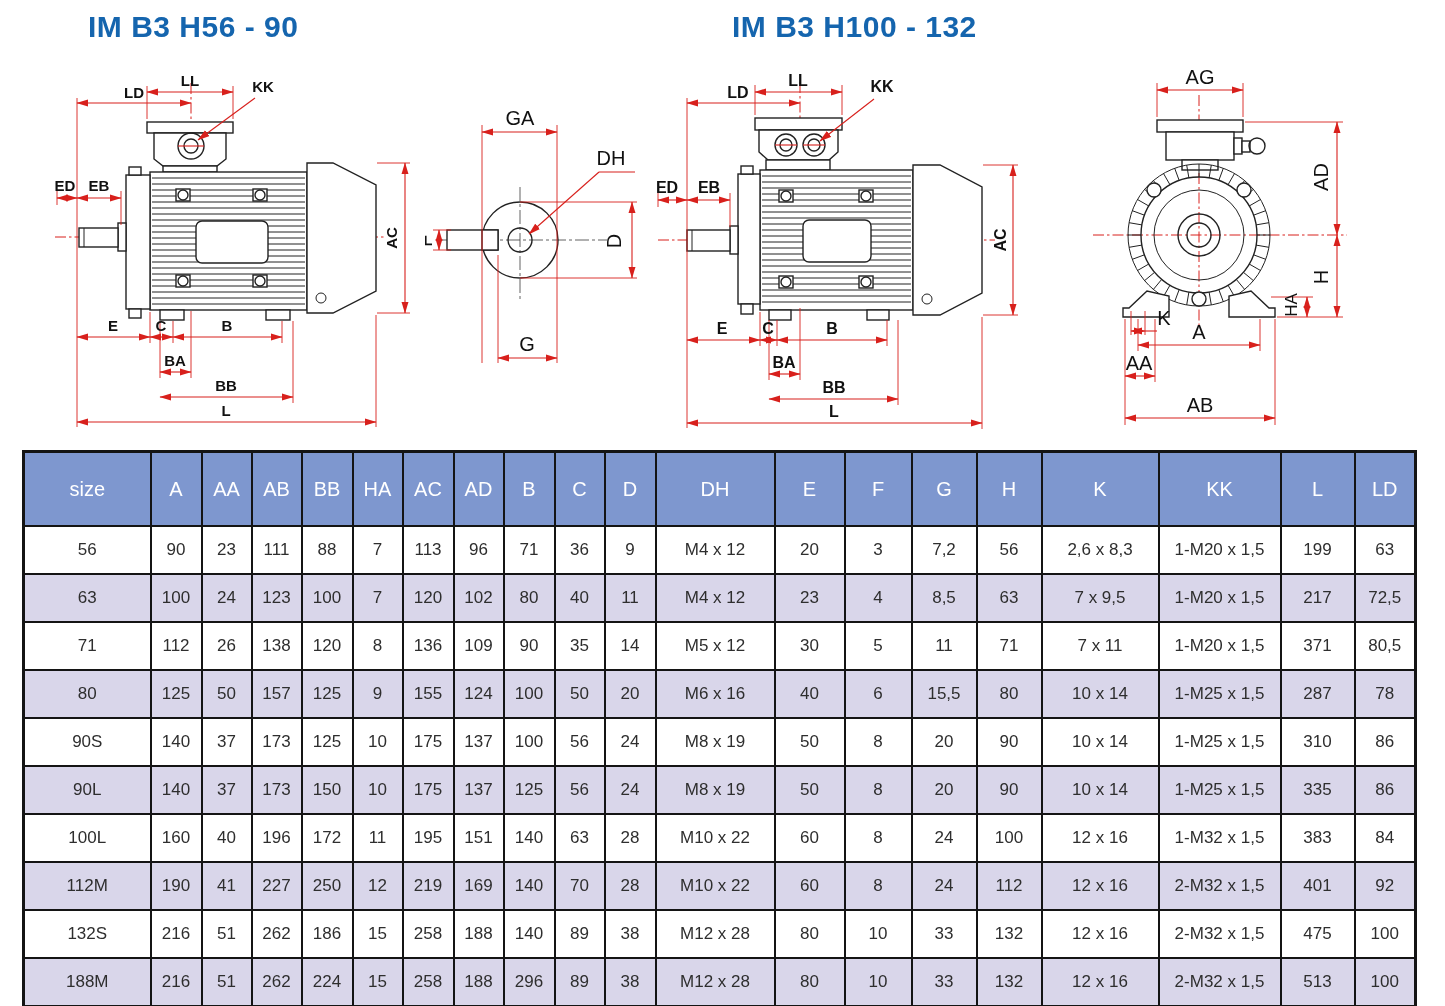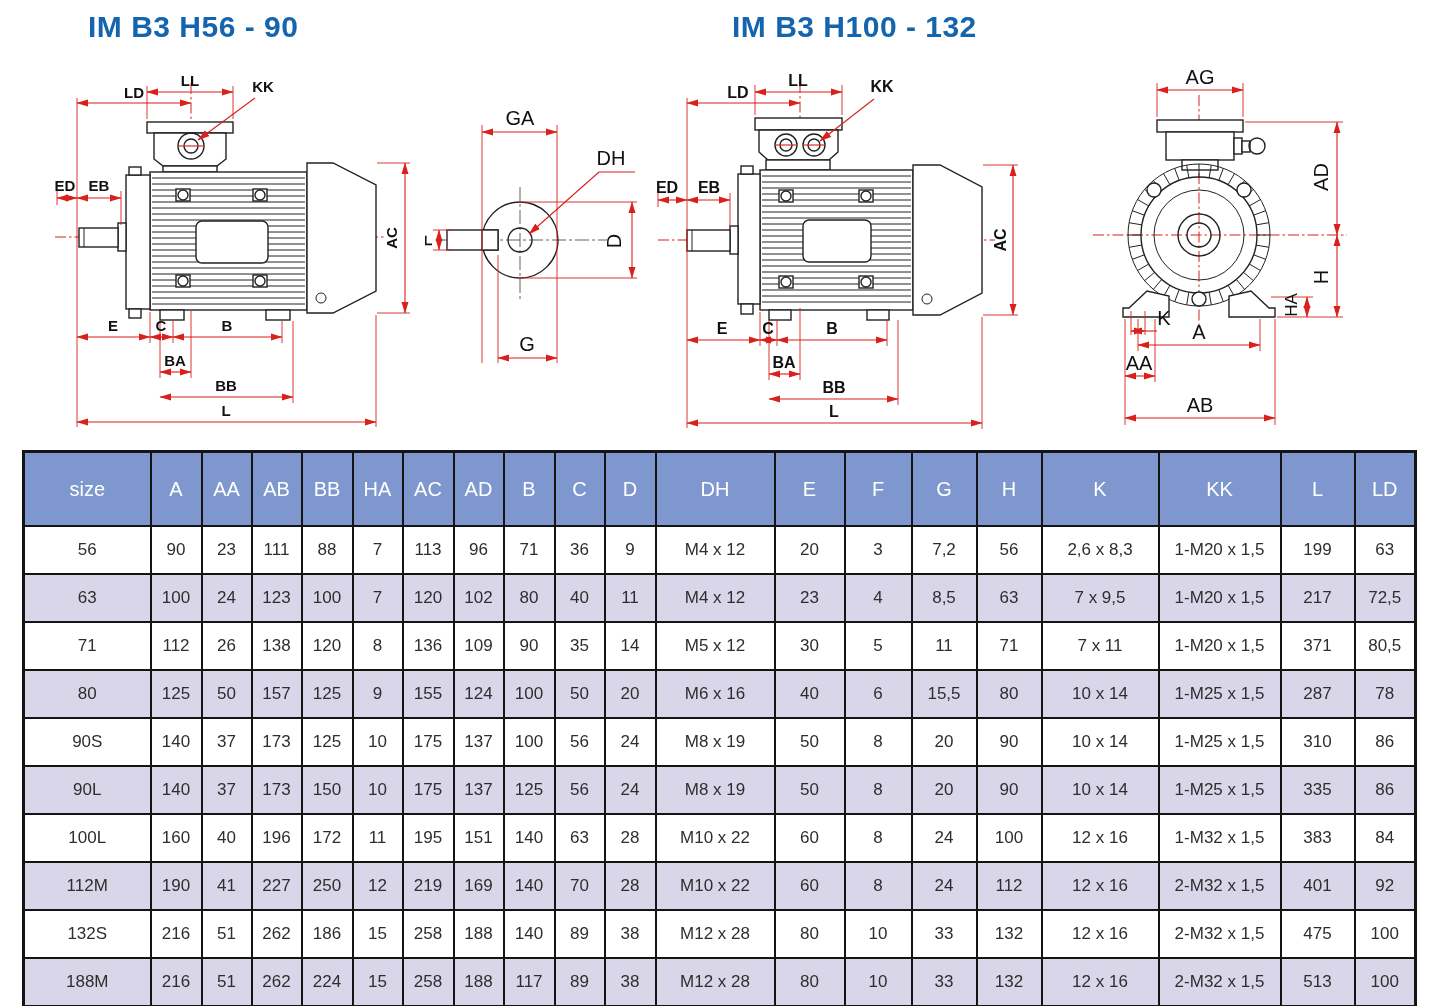--- a/index.html
+++ b/index.html
@@ -624,21 +624,21 @@
       </tr>
       <tr class="alt">
         <td>188M</td>
         <td>216</td>
         <td>51</td>
         <td>262</td>
         <td>224</td>
         <td>15</td>
         <td>258</td>
         <td>188</td>
-        <td>117</td>
+        <td>296</td>
         <td>89</td>
         <td>38</td>
         <td>M12 x 28</td>
         <td>80</td>
         <td>10</td>
         <td>33</td>
         <td>132</td>
         <td>12 x 16</td>
         <td>2-M32 x 1,5</td>
         <td>513</td>

